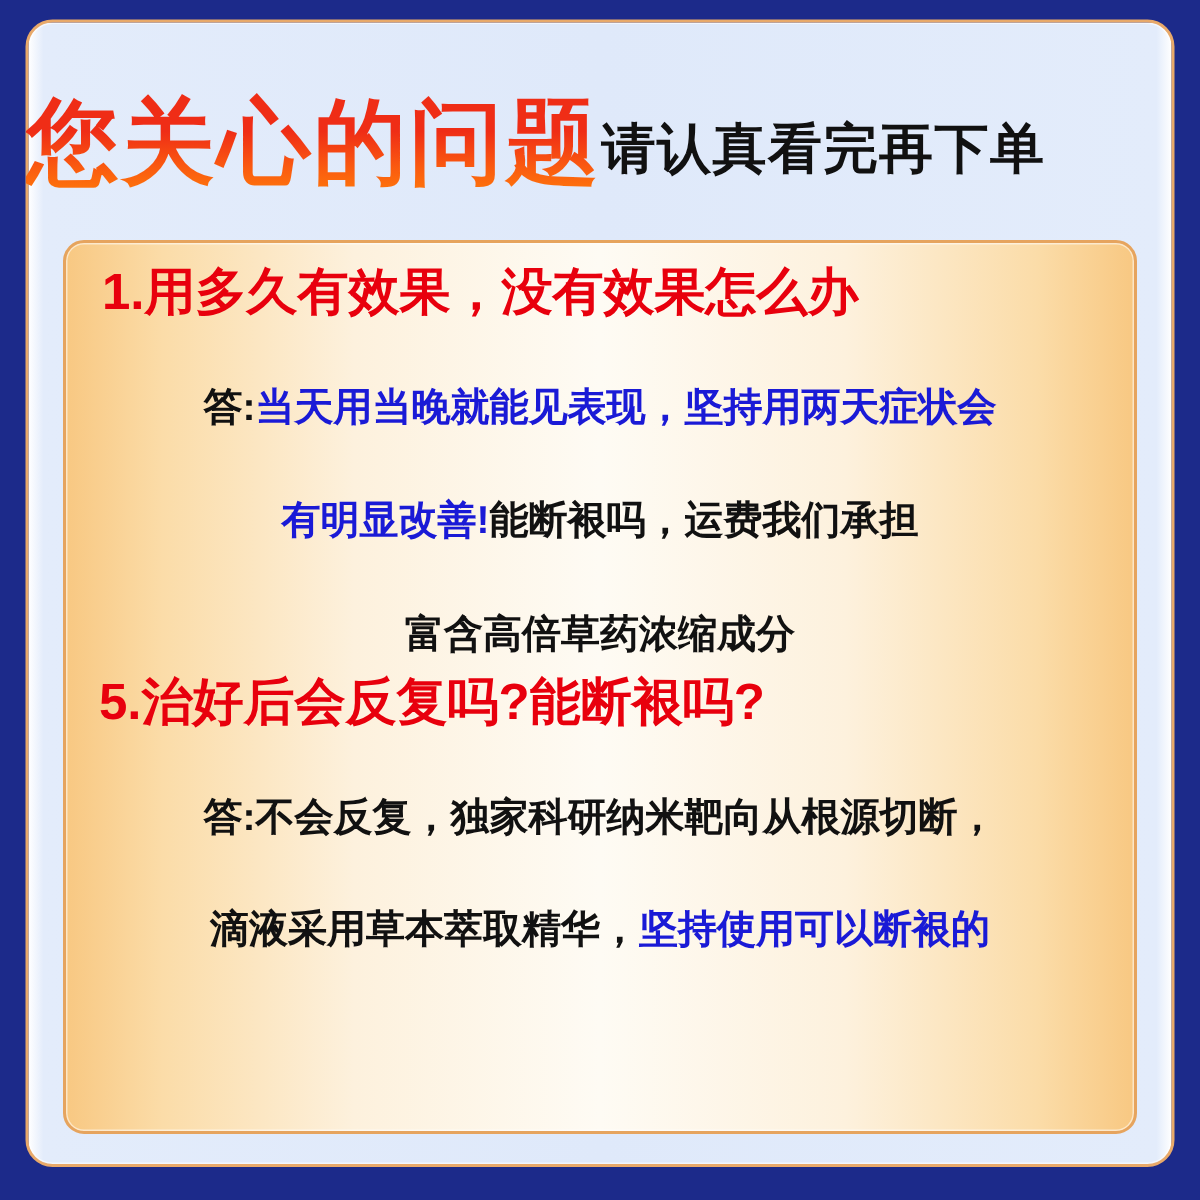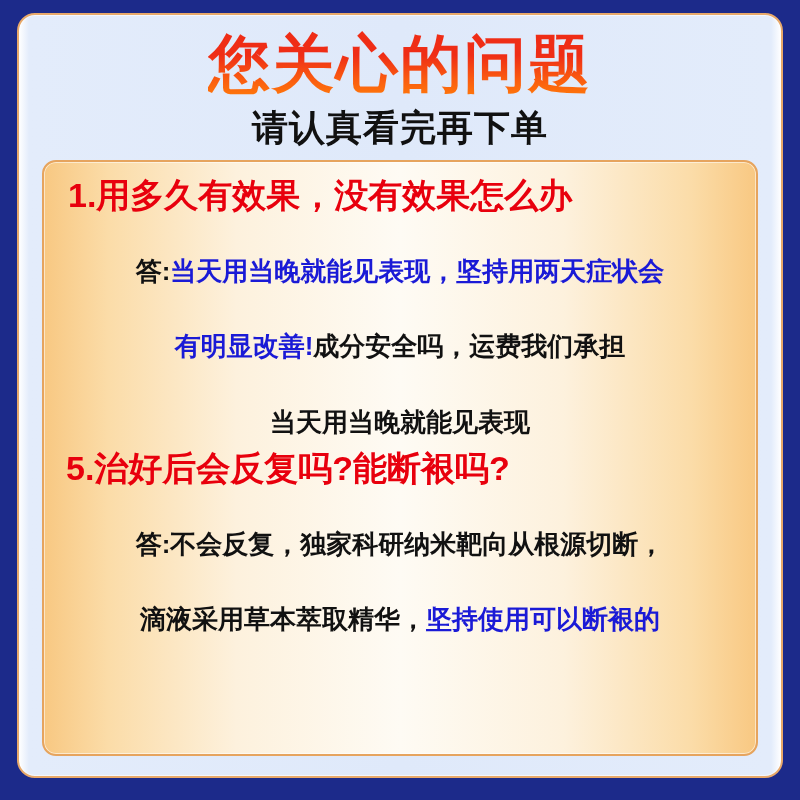--- a/index.html
+++ b/index.html
@@ -30,21 +30,21 @@
     border-radius:18px;
     box-shadow:0 0 0 1px rgba(255,255,255,0.6) inset;
   }
 
   
   #header {
     position:absolute;
     left:17px; top:13px;
     width:766px; height:150px;
     display:flex;
-    flex-direction:column;
+    flex-direction:row;
     align-items:center;
     justify-content:flex-start;
     padding-top:16px;
   }
   #main-title {
     font-size:62px;
     font-weight:bold;
     letter-spacing:2px;
     line-height:1.12;
     background:linear-gradient(to bottom, #ef2d16 0%, #ef2d16 38%, #fa5a10 72%, #ff7a0a 100%);
@@ -117,22 +117,22 @@
   <div id="header">
     <div id="main-title">您关心的问题</div>
     <div id="subtitle">请认真看完再下单</div>
   </div>
 
   <div id="faq-card">
 
   <div class="faq-block q1">
         <div class="q-line">1.用多久有效果，没有效果怎么办</div>
         <div class="a-line"><span class="lbl">答:</span><span class="hl">当天用当晚就能见表现，坚持用两天症状会</span></div>
-        <div class="a-line"><span class="hl">有明显改善!</span><span class="">成分安全吗，运费我们承担</span></div>
-        <div class="a-line"><span class="">当天用当晚就能见表现</span></div>
+        <div class="a-line"><span class="hl">有明显改善!</span><span class="">能断裉吗，运费我们承担</span></div>
+        <div class="a-line"><span class="">富含高倍草药浓缩成分</span></div>
         <div class="sp-2"></div>
       </div>
       <div class="faq-block q3">
         <div class="q-line">5.治好后会反复吗?能断裉吗?</div>
         <div class="a-line"><span class="lbl">答:</span><span class="">不会反复，独家科研纳米靶向从根源切断，</span></div>
         <div class="a-line"><span class="">滴液采用草本萃取精华，</span><span class="hl">坚持使用可以断裉的</span></div>
       </div>
     </div>
 
 </div>

